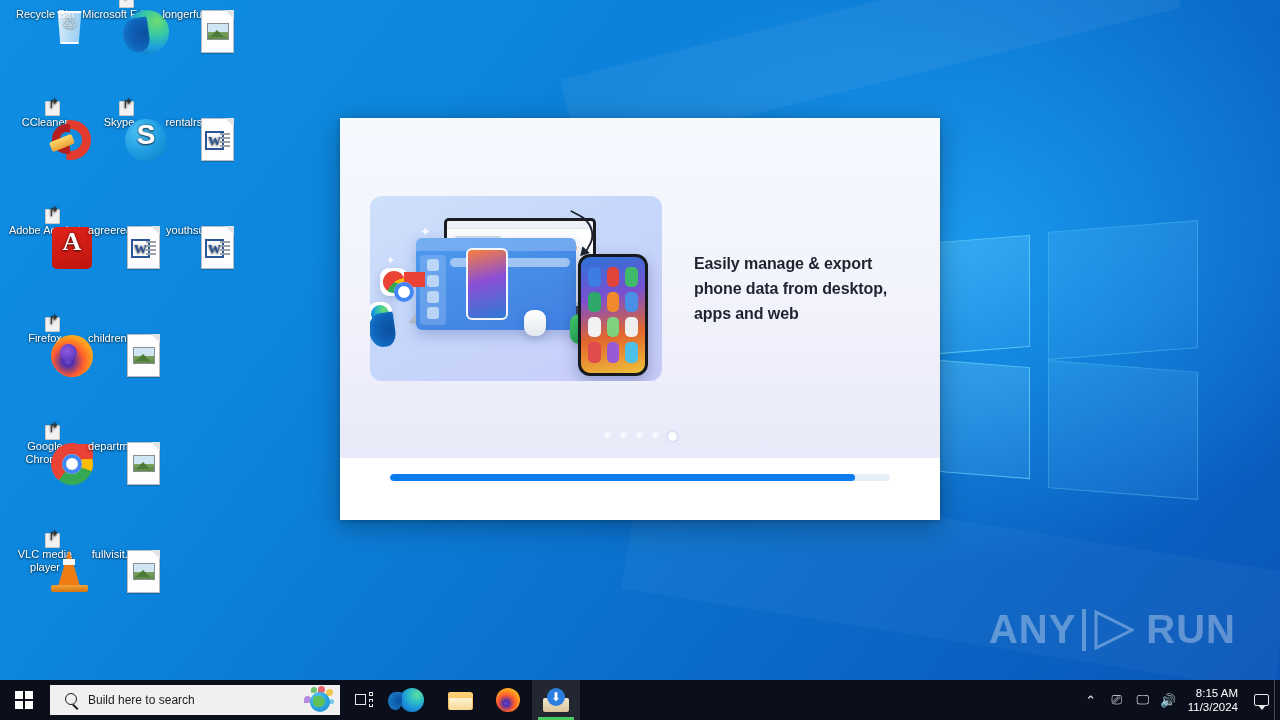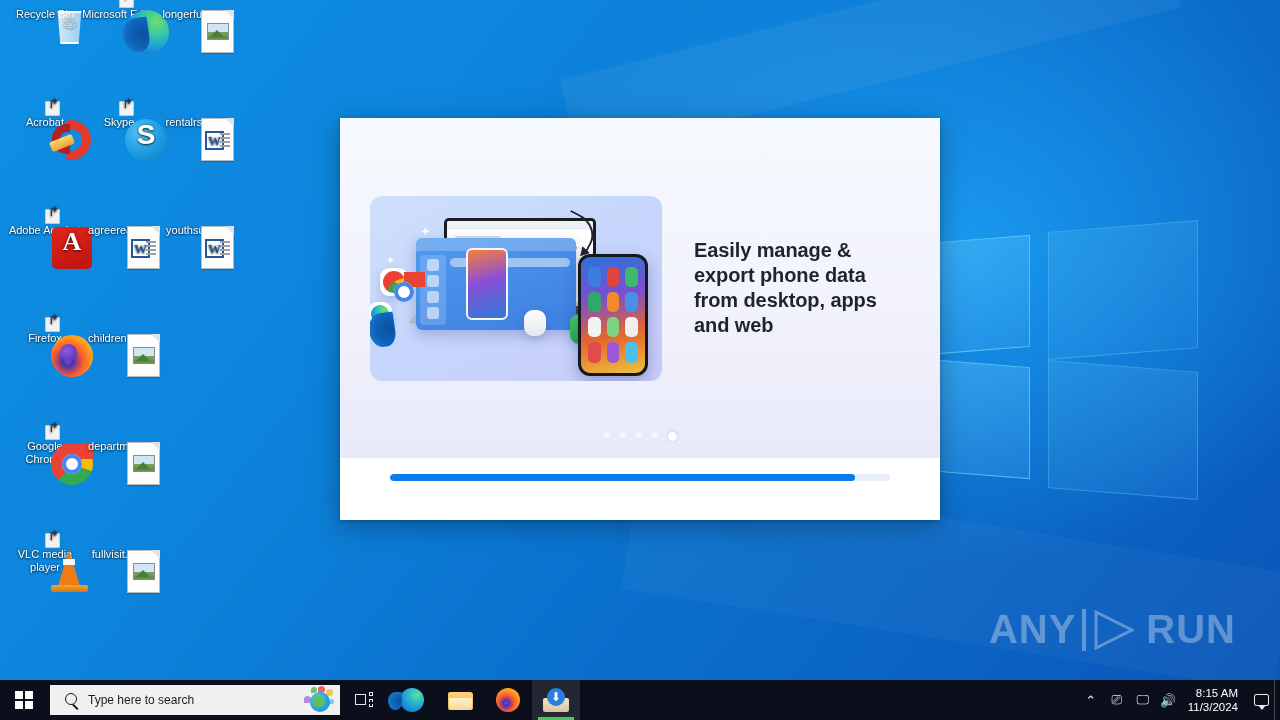--- a/index.html
+++ b/index.html
@@ -157,21 +157,21 @@
     background: linear-gradient(180deg, #f6f9fe 0%, #f2f3fc 52%, #e9eaf9 100%);
     display: flex; align-items: center; padding: 0 30px;
   }
   #hero {
     width: 292px; height: 185px; flex: none; border-radius: 12px;
     background: linear-gradient(152deg, #cfe0fb 0%, #c6d6fb 48%, #c9cdfa 100%);
     position: relative; overflow: hidden;
   }
   #promo-text {
     margin-left: 32px; color: #1f2330;
-    font-size: 20px; line-height: 25px; font-weight: bold; letter-spacing: -.1px;
+    font-size: 16px; line-height: 25px; font-weight: bold; letter-spacing: -.1px;
   }
   #dots {
     position: absolute; left: 0; right: 0; bottom: 17px;
     display: flex; justify-content: center; gap: 10px;
   }
   .dot { width: 6px; height: 6px; border-radius: 50%; background: rgba(255,255,255,.62); }
   .dot.active { width: 9px; height: 9px; background: #fff; box-shadow: 0 0 3px rgba(150,160,220,.6); }
 
   #progress-area { position: relative; height: 62px; background: #fff; padding: 16px 50px 0; }
   #bar-track { height: 7px; border-radius: 4px; background: #e6eef8; overflow: hidden; }
@@ -371,21 +371,21 @@
   <div id="icon-grid">
       <div class="dicon" style="left: 4px; top: 0px;"><span class="glyph"><span class="rbin"></span></span><span class="lbl">Recycle Bin</span></div>
       <div class="dicon" style="left: 78px; top: 0px;"><span class="glyph"><span class="edge"></span><span class="shortcut-arrow"></span></span><span class="lbl">Microsoft Edge</span></div>
       <div class="dicon" style="left: 152px; top: 0px;"><span class="glyph"><span class="fileicon">
             <span class="img-thumb"></span>
           </span></span><span class="lbl">longerfund...</span></div>
       <div class="dicon" style="left: 4px; top: 108px;"><span class="glyph"><span class="ccl">
             <i class="c1"></i>
             <i class="c2"></i>
             <i class="brush"></i>
-          </span><span class="shortcut-arrow"></span></span><span class="lbl">Acrobat</span></div>
+          </span><span class="shortcut-arrow"></span></span><span class="lbl">CCleaner</span></div>
       <div class="dicon" style="left: 78px; top: 108px;"><span class="glyph"><span class="skype"></span><span class="shortcut-arrow"></span></span><span class="lbl">Skype</span></div>
       <div class="dicon" style="left: 152px; top: 108px;"><span class="glyph"><span class="fileicon">
             <span class="word-w">W</span>
             <span class="doc-lines">
               <i></i>
               <i></i>
               <i></i>
               <i></i>
             </span>
           </span></span><span class="lbl">rentalrss.rtf</span></div>
@@ -522,21 +522,21 @@
       <span class="winlogo">
           <i></i>
           <i></i>
           <i></i>
           <i></i>
         </span>
     </div>
 
     <div id="search-box">
       <span class="sicon"></span>
-      <span id="search-ph">Type here to search</span>
+      <span id="search-ph">Build here to search</span>
       <span id="search-globe">
         <span class="blob" style="left:0px;top:9px;width:7px;height:7px;background:#b58ae0;"></span>
         <span class="blob" style="left:7px;top:0px;width:6px;height:6px;background:#6fc46f;"></span>
         <span class="blob" style="left:14px;top:-1px;width:7px;height:7px;background:#e8636b;"></span>
         <span class="blob" style="left:22px;top:2px;width:7px;height:7px;background:#f0c64e;"></span>
         <span class="blob" style="left:25px;top:12px;width:5px;height:5px;background:#77c8ef;"></span>
         <span class="earth"></span>
       </span>
     </div>
 

